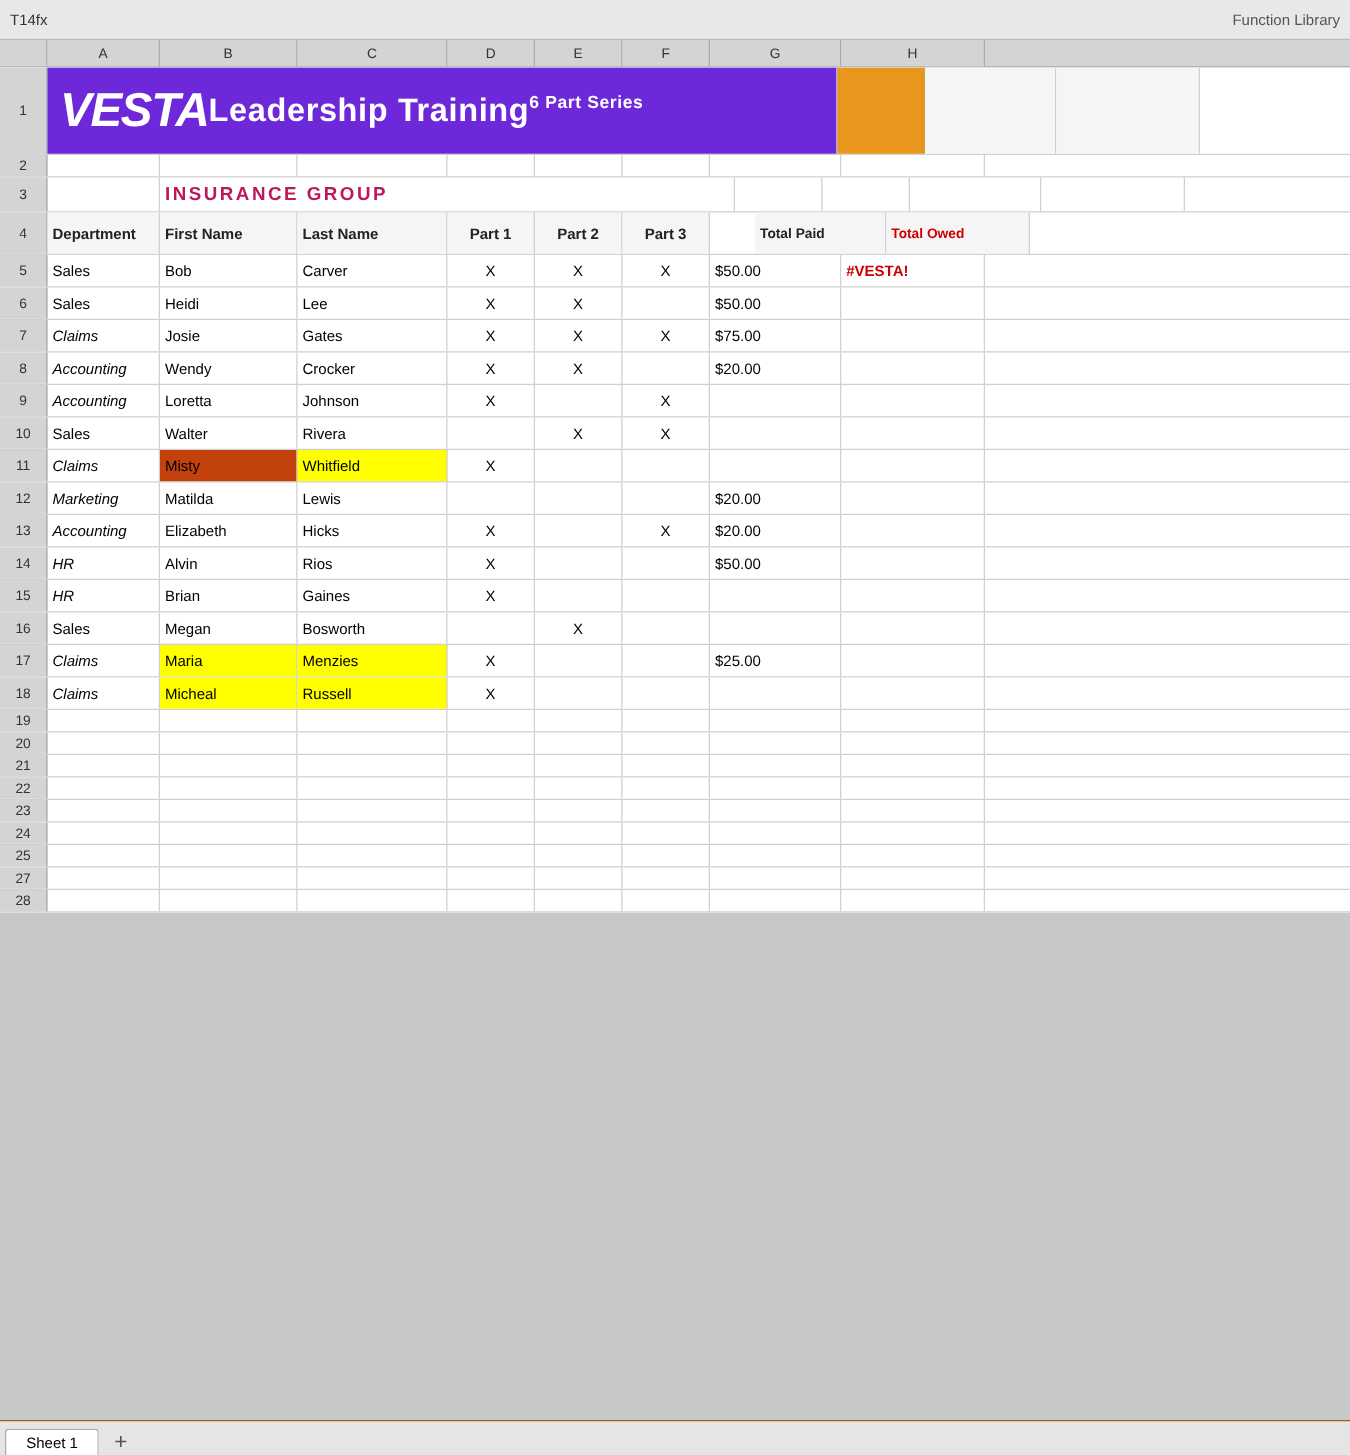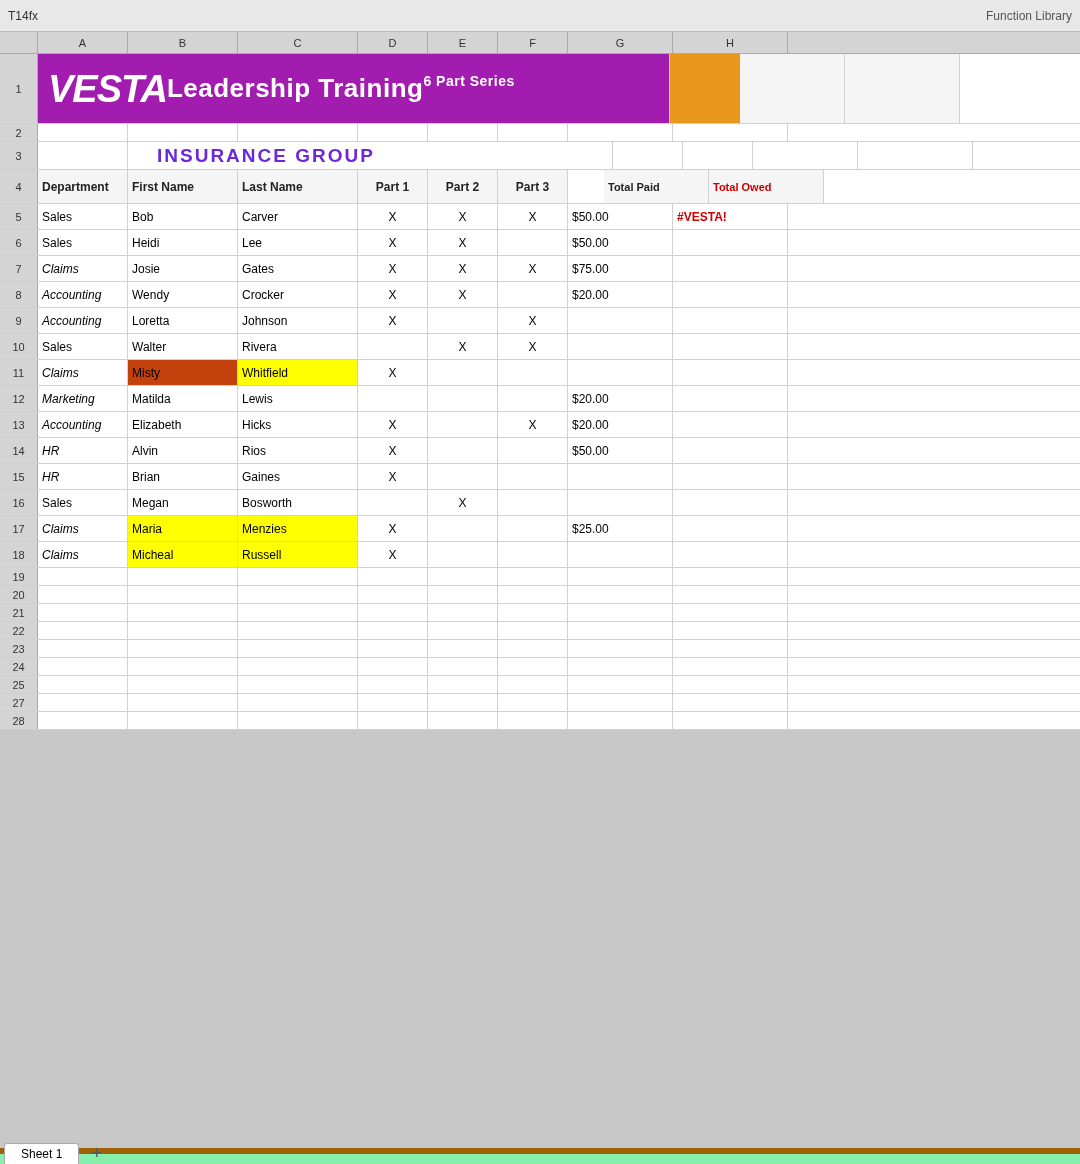--- a/index.html
+++ b/index.html
@@ -98,21 +98,21 @@
     .col-b { width: 110px; min-width: 110px; }
     .col-c { width: 120px; min-width: 120px; }
     .col-d { width: 70px; min-width: 70px; }
     .col-e { width: 70px; min-width: 70px; }
     .col-f { width: 70px; min-width: 70px; }
     .col-g { width: 105px; min-width: 105px; }
     .col-h { width: 115px; min-width: 115px; }
 
     
     .banner-cell {
-      background: #a21caf;
+      background: #6d28d9;
       display: flex;
       align-items: center;
       padding: 0 10px;
     }
     .banner-vesta {
       font-size: 38px;
       font-weight: 900;
       color: white;
       font-style: italic;
       letter-spacing: -1px;
@@ -131,44 +131,43 @@
     }
     .banner-subtitle {
       font-size: 14px;
       font-weight: 600;
       color: white;
       letter-spacing: 0.5px;
     }
 
     
     .insurance-cell {
-      font-size: 19px;
+      font-size: 15px;
       font-weight: 700;
-      color: #6d28d9;
+      color: #be185d;
       letter-spacing: 2px;
-      margin-left: 25px;
     }
 
     
     .col-header-cell {
       font-weight: 700;
       font-size: 12px;
       color: #222;
       background: #f5f5f5;
     }
 
     .cell-center { justify-content: center; }
 
     
     .tab-bar {
-      background: #86efac;
-      height: 16px;
+      background: #e5e5e5;
+      height: 28px;
       display: flex;
       align-items: flex-end;
-      border-top: 6px solid #a16207;
+      border-top: 1px solid #a16207;
       padding: 0 4px;
       position: fixed;
       bottom: 0;
       left: 0;
       right: 0;
     }
     .sheet-tab {
       background: white;
       border: 1px solid #aaa;
       border-bottom: none;

